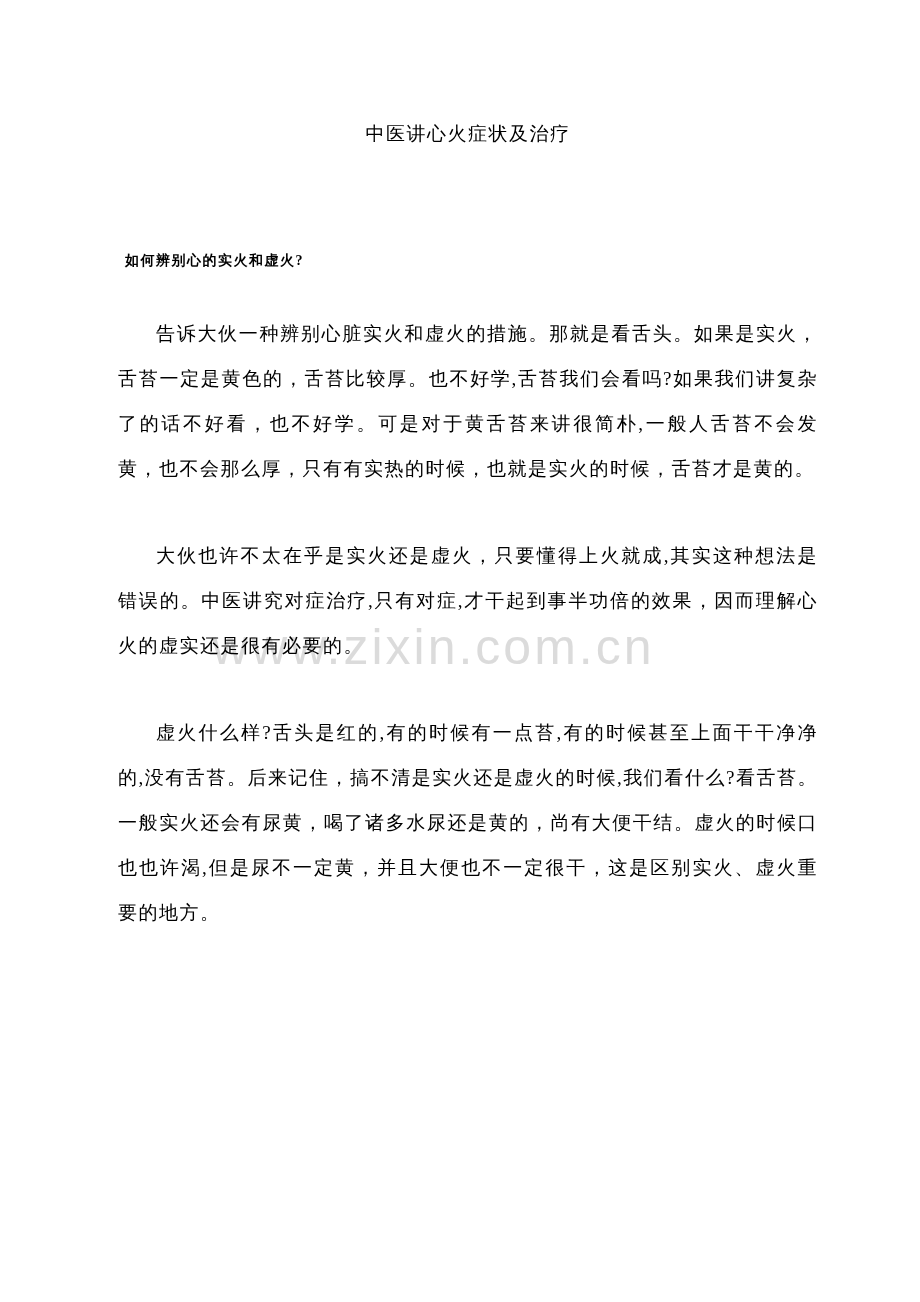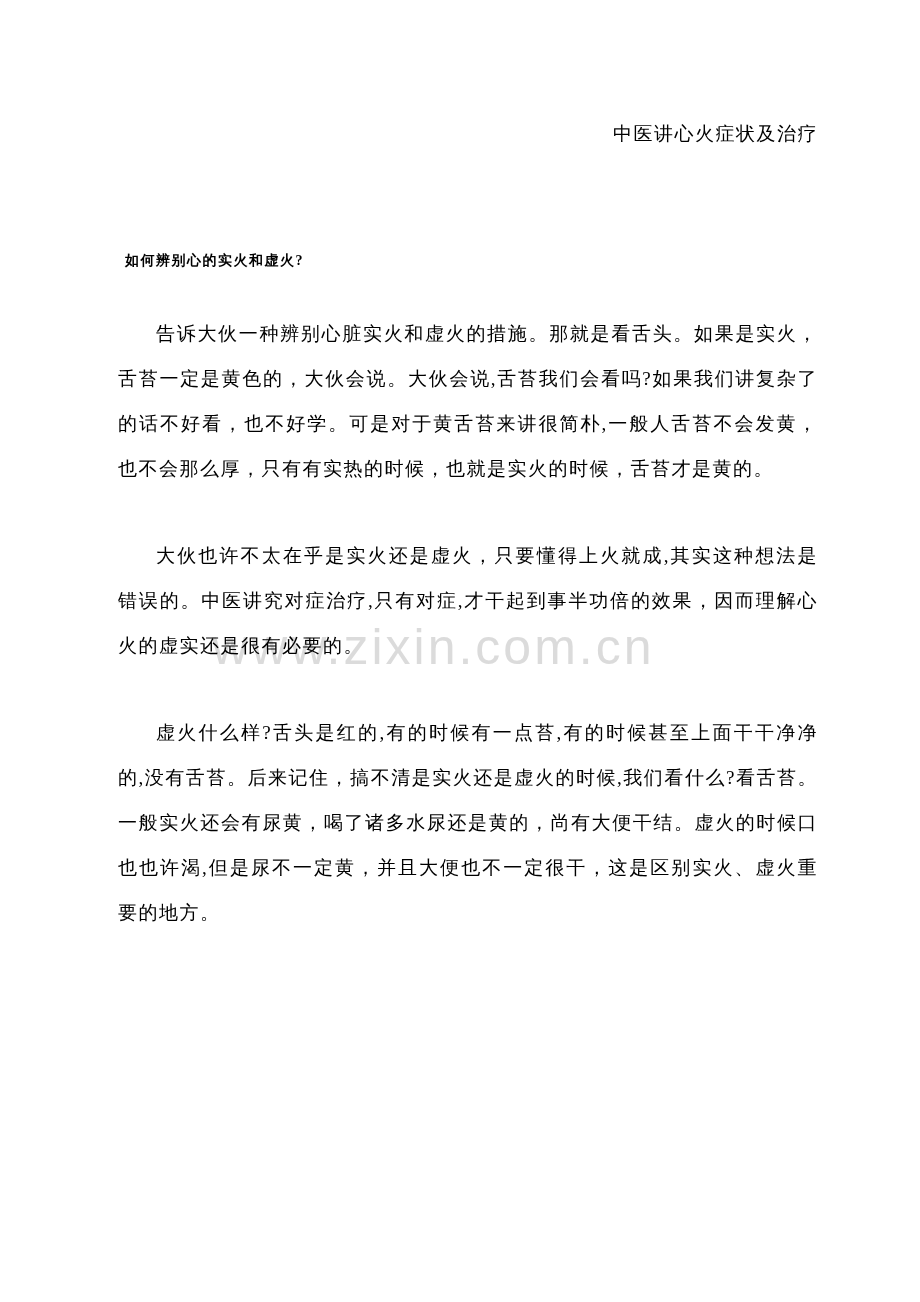--- a/index.html
+++ b/index.html
@@ -16,21 +16,21 @@
     overflow: hidden;
     font-family: "Liberation Serif", "DejaVu Serif", serif;
     color: #000000;
   }
   .content {
     position: relative;
     z-index: 1;
     padding: 122px 102px 0 118px;
   }
   .doc-title {
-    text-align: right;
+    text-align: center;
     font-size: 19px;
     font-weight: 400;
     letter-spacing: 1.5px;
     line-height: 24px;
     margin: 0 0 92px 0;
   }
   .para {
     font-size: 19px;
     line-height: 45px;
     letter-spacing: 1.5px;
@@ -67,20 +67,20 @@
 
   <div class="watermark">www.zixin.com.cn</div>
 
   <div class="content">
 
     <h1 class="doc-title">中医讲心火症状及治疗</h1>
 
 
     <h2 class="sec-heading">如何辨别心的实火和虚火?</h2>
 
-    <p class="para">告诉大伙一种辨别心脏实火和虚火的措施。那就是看舌头。如果是实火，舌苔一定是黄色的，大伙会说。大伙会说,舌苔我们会看吗?如果我们讲复杂了的话不好看，也不好学。可是对于黄舌苔来讲很简朴,一般人舌苔不会发黄，也不会那么厚，只有有实热的时候，也就是实火的时候，舌苔才是黄的。</p>
+    <p class="para">告诉大伙一种辨别心脏实火和虚火的措施。那就是看舌头。如果是实火，舌苔一定是黄色的，舌苔比较厚。也不好学,舌苔我们会看吗?如果我们讲复杂了的话不好看，也不好学。可是对于黄舌苔来讲很简朴,一般人舌苔不会发黄，也不会那么厚，只有有实热的时候，也就是实火的时候，舌苔才是黄的。</p>
 
     <p class="para">大伙也许不太在乎是实火还是虚火，只要懂得上火就成,其实这种想法是错误的。中医讲究对症治疗,只有对症,才干起到事半功倍的效果，因而理解心火的虚实还是很有必要的。</p>
 
     <p class="para">虚火什么样?舌头是红的,有的时候有一点苔,有的时候甚至上面干干净净的,没有舌苔。后来记住，搞不清是实火还是虚火的时候,我们看什么?看舌苔。一般实火还会有尿黄，喝了诸多水尿还是黄的，尚有大便干结。虚火的时候口也也许渴,但是尿不一定黄，并且大便也不一定很干，这是区别实火、虚火重要的地方。</p>
 
   </div>
 </div>
 
 </body></html>

